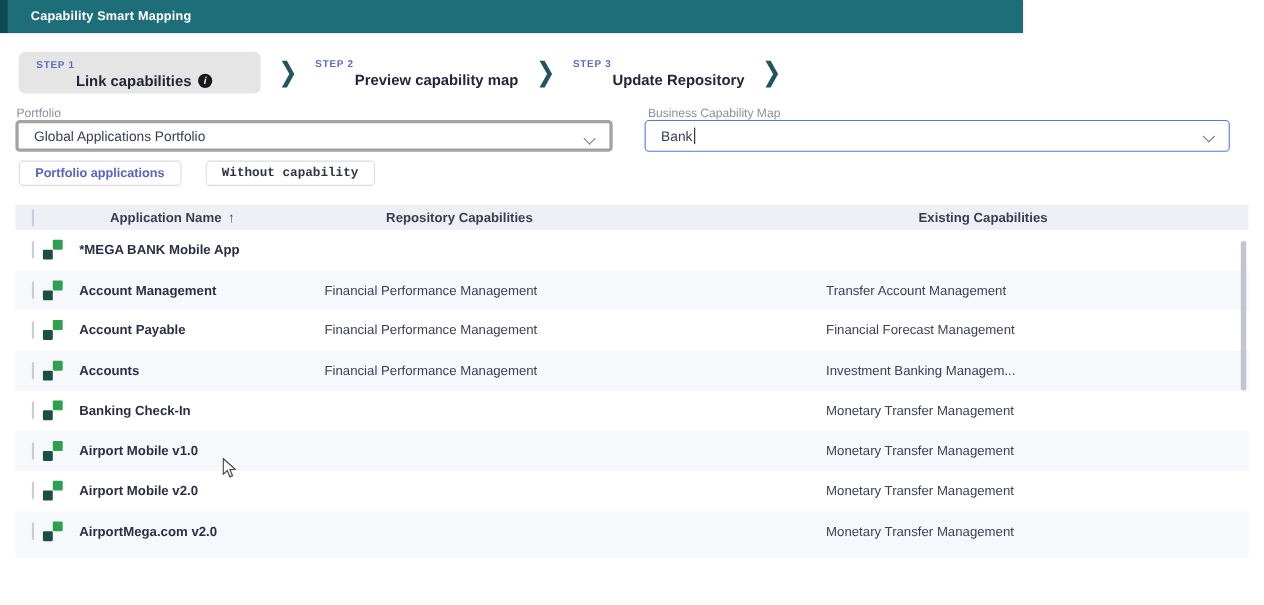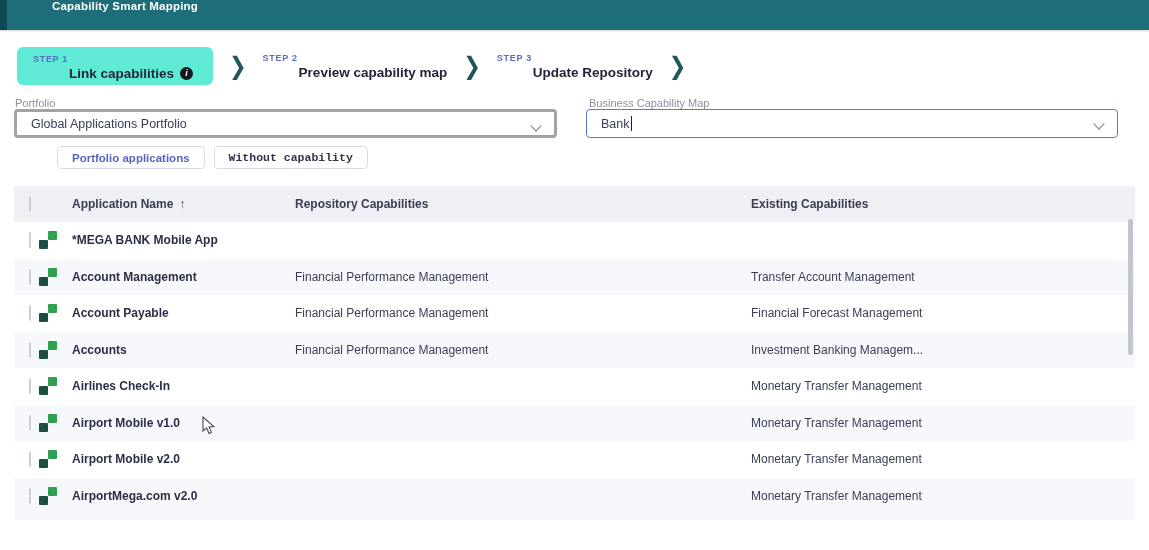--- a/index.html
+++ b/index.html
@@ -6,46 +6,45 @@
   html, body { width: 1149px; height: 550px; overflow: hidden; }
   body {
     font-family: "Liberation Sans", "DejaVu Sans", sans-serif;
     background: #ffffff;
     position: relative;
     color: #23263B;
   }
 
   
   .topbar {
-    position: absolute; top: 0; left: 0; width: 1149px; height: 30px;
+    position: absolute; top: 0; left: 0; width: 930px; height: 30px;
     background: #1E6E7A;
-    display: flex; 
+    display: flex; align-items: center;
     box-shadow: 0 1px 2px rgba(0,0,0,0.18);
-    padding-left: 24px;
   }
   .topbar-sliver {
     position: absolute; left: 0; top: 0; width: 7px; height: 30px;
     background: #0E4A53;
   }
   .topbar-title {
     margin-left: 28px; color: #ffffff; font-size: 11.5px; font-weight: 700;
     letter-spacing: 0.2px;
   }
 
   
   .stepper {
     position: absolute; top: 47px; left: 17px; height: 38px;
     display: flex; align-items: center;
   }
   .step {
     display: flex; flex-direction: column; justify-content: center;
   }
   .step.active {
-    background: #5eead4; border-radius: 6px; padding: 5px 16px 2px 16px;
-    width: 196px; height: 38px;
+    background: #e5e5e5; border-radius: 6px; padding: 5px 16px 2px 16px;
+    width: 220px; height: 38px;
   }
   .step-label {
     font-size: 9px; font-weight: 700; color: #5C6BC0; letter-spacing: 0.7px;
     margin-bottom: 2px;
   }
   .step-title {
     font-size: 13.5px; font-weight: 700; color: #23263B;
     display: flex; align-items: center; gap: 6px; white-space: nowrap; margin-left: 36px;
   }
   .info-icon {
@@ -88,39 +87,39 @@
     width: 7px; height: 7px;
     border-right: 1.5px solid #7B8194; border-bottom: 1.5px solid #7B8194;
     transform: rotate(45deg);
   }
   .caret {
     display: inline-block; width: 1px; height: 15px; background: #222;
     margin-left: 1px; vertical-align: middle;
   }
 
   
-  .chips { position: absolute; top: 146px; left: 17px; display: flex; gap: 9px; margin-left: 40px; }
+  .chips { position: absolute; top: 146px; left: 17px; display: flex; gap: 22px; }
   .chip {
     height: 23px; border: 1px solid #D9DCE3; border-radius: 4px; background: #fff;
     font-size: 11.5px; font-weight: 700; padding: 0 14px;
     display: inline-flex; align-items: center; cursor: pointer;
     font-family: inherit;
   }
   .chip.primary { color: #5865C0; }
   .chip.secondary { color: #2F3447; font-family: Liberation Mono, monospace; }
 
   
   .table {
     position: absolute; top: 186px; left: 14px; width: 1121px;
   }
   .thead {
-    height: 36px; background: #EFF0F5;
+    height: 23px; background: #EFF0F5;
     display: grid; grid-template-columns: 58px 223px 456px 1fr;
     align-items: center;
-    font-size: 12px; font-weight: 700; color: #383D52;
+    font-size: 12px; font-weight: 700; color: #383D52; gap: 28px;
   }
   .trow {
     height: 36.5px;
     display: grid; grid-template-columns: 34px 24px 223px 456px 1fr;
     align-items: center;
     font-size: 12px;
   }
   .trow:nth-child(even) { background: #F7F8FB; }
   .checkbox {
     width: 14px; height: 14px; border: 1.5px solid #C9CDD9; border-radius: 2px;
@@ -257,21 +256,21 @@
     <div class="cell-cap">Investment Banking Managem...</div>
   </div>
 
   <div class="trow">
     <div><span class="checkbox"></span></div>
     <div>
       <span class="app-icon">
         <span class="back"></span><span class="front"></span>
       </span>
     </div>
-    <div class="cell-name">Airlines Check-In</div>
+    <div class="cell-name">Banking Check-In</div>
     <div class="cell-cap"></div>
     <div class="cell-cap">Monetary Transfer Management</div>
   </div>
 
   <div class="trow">
     <div><span class="checkbox"></span></div>
     <div>
       <span class="app-icon">
         <span class="back"></span><span class="front"></span>
       </span>

